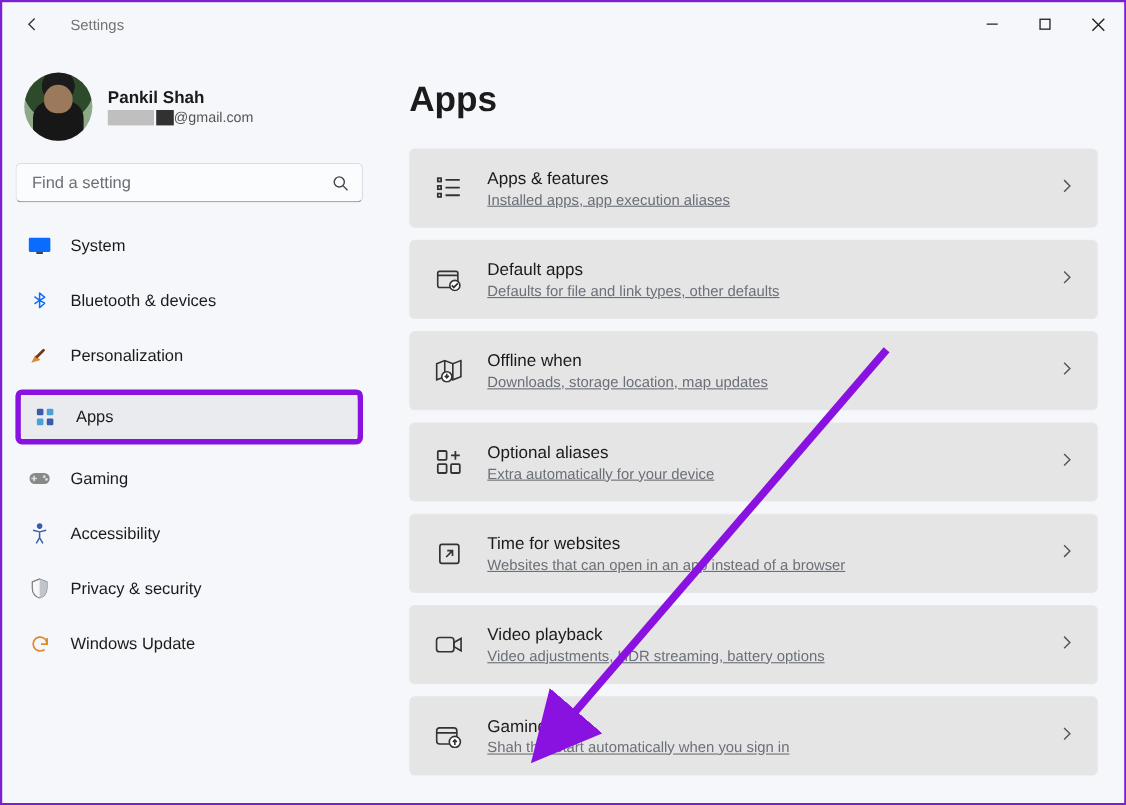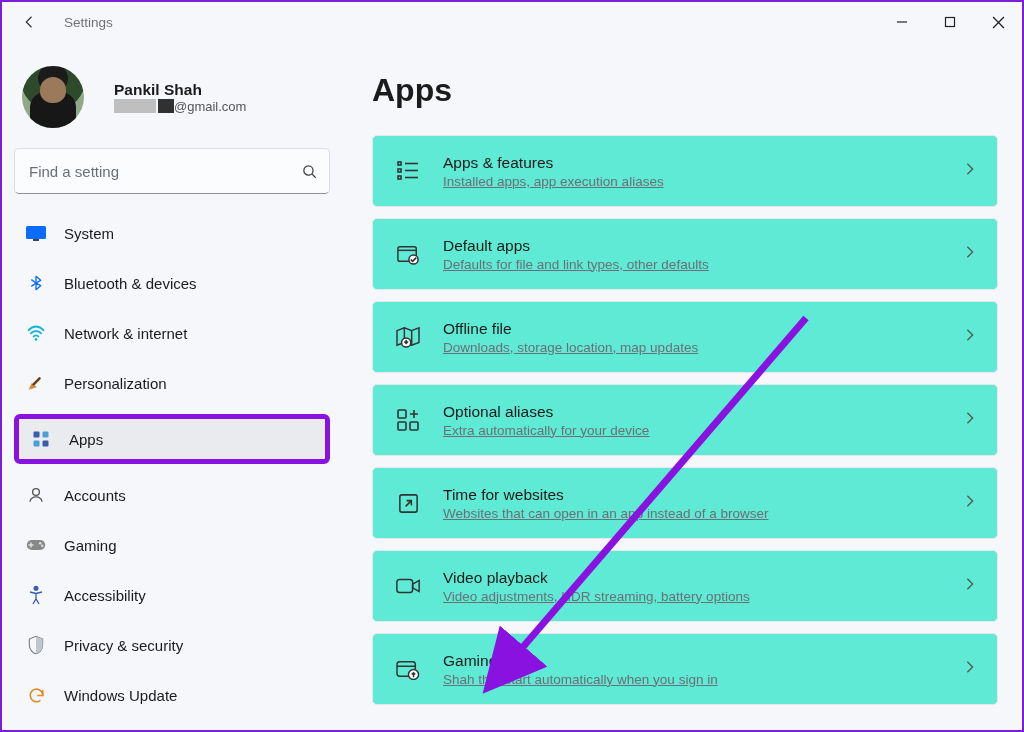--- a/index.html
+++ b/index.html
@@ -54,21 +54,21 @@
   .main {
     flex: 1;
     padding: 30px 24px 0 30px;
   }
 
   
   .user-card {
     display: flex;
     align-items: center;
     padding: 24px 8px 20px 8px;
-    gap: 30px;
+    gap: 14px;
   }
   .avatar {
     width: 62px; height: 62px; border-radius: 50%;
     background: radial-gradient(circle at 50% 20%, #1b1b1b 0 25%, #2d4a2a 26% 55%, #8fa988 56% 100%);
     position: relative;
     overflow: hidden;
     flex-shrink: 0;
   }
   .avatar::after {
     content: "";
@@ -81,32 +81,32 @@
   .avatar::before {
     content: "";
     position: absolute; left: 50%; top: 40%;
     width: 46px; height: 40px;
     background: #171717;
     border-radius: 40% 40% 0 0;
     transform: translateX(-50%);
   }
   .user-info { display: flex; flex-direction: column; }
   .user-name { font-size: 15.5px; font-weight: 600; }
-  .user-email { font-size: 13px; color: #555; display: flex; align-items: flex-start; gap: 0; }
+  .user-email { font-size: 13px; color: #555; display: flex; align-items: flex-end; gap: 0; }
   .redact { display: inline-block; height: 14px; background: #bfbfbf; }
   .redact.r1 { width: 42px; }
   .redact.r2 { width: 16px; background: #313131; margin-left: 2px; }
 
   
   .search-wrap {
     position: relative;
     margin: 0 0 18px 0;
   }
   .search-input {
-    width: 100%; height: 46px;
+    width: 100%; height: 36px;
     border: 1px solid #dadde3;
     border-bottom: 1.5px solid #8a8f99;
     border-radius: 5px;
     background: #fbfcfe;
     padding: 0 40px 0 14px;
     font-size: 15px;
     color: #333;
   }
   .search-input::placeholder { color: #6a6e76; }
   .search-icon-btn {
@@ -144,21 +144,21 @@
     margin: 2px 0;
     padding: 0;
   }
   .apps-highlight .nav-item { height: 40px; }
 
   
   .page-title { font-size: 32px; font-weight: 600; margin-bottom: 26px; }
 
   
   .card {
-    background: #5eead4;
+    background: #e5e5e5;
     border: 1px solid #e6e7ea;
     border-radius: 5px;
     height: 72px;
     display: flex;
     align-items: center;
     padding: 0 22px;
     margin-bottom: 11px;
   }
   .card-icon {
     width: 26px; height: 26px;
@@ -249,31 +249,20 @@
       <div class="nav-item">
         <span class="nav-icon">
           <svg width="16" height="20" viewBox="0 0 24 24" fill="#0a6cff">
               <path d="M12 2v20l7-6-7-4 7-4-7-6z" fill="none" stroke="#0a6cff" stroke-width="2" stroke-linejoin="round"></path>
               <path d="M5 7l7 5-7 5" fill="none" stroke="#0a6cff" stroke-width="2"></path>
             </svg>
         </span>
         <span>Bluetooth &amp; devices</span>
       </div>
 
-      <div class="nav-item">
-        <span class="nav-icon">
-          <svg width="20" height="16" viewBox="0 0 24 20" fill="none" stroke="#19b6d8" stroke-width="2.4">
-              <path d="M2 7 Q12 -3 22 7"></path>
-              <path d="M5 11 Q12 4 19 11"></path>
-              <path d="M8.5 15 Q12 11 15.5 15"></path>
-              <circle cx="12" cy="18" r="1.6" fill="#19b6d8" stroke="none"></circle>
-            </svg>
-        </span>
-        <span>Network &amp; internet</span>
-      </div>
 
       <div class="nav-item">
         <span class="nav-icon">
           <svg width="20" height="20" viewBox="0 0 24 24">
               <path d="M3 20 L7 12 L13 17 Z" fill="#d98a3a"></path>
               <rect x="11" y="3" width="3" height="13" rx="1.5" transform="rotate(45 12 10)" fill="#6a3a1a"></rect>
             </svg>
         </span>
         <span>Personalization</span>
       </div>
@@ -285,29 +274,20 @@
                 <rect x="2" y="2" width="8" height="8" rx="1.5" fill="#3a5caa"></rect>
                 <rect x="14" y="2" width="8" height="8" rx="1.5" fill="#4aa0d8"></rect>
                 <rect x="2" y="14" width="8" height="8" rx="1.5" fill="#4aa0d8"></rect>
                 <rect x="14" y="14" width="8" height="8" rx="1.5" fill="#3a5caa"></rect>
               </svg>
           </span>
           <span>Apps</span>
         </div>
       </div>
 
-      <div class="nav-item">
-        <span class="nav-icon">
-          <svg width="18" height="18" viewBox="0 0 24 24" fill="none" stroke="#555" stroke-width="1.8">
-              <circle cx="12" cy="8" r="4.5"></circle>
-              <path d="M4 21c0-4 4-6.5 8-6.5s8 2.5 8 6.5"></path>
-            </svg>
-        </span>
-        <span>Accounts</span>
-      </div>
 
 
       <div class="nav-item">
         <span class="nav-icon">
           <svg width="20" height="14" viewBox="0 0 24 16">
               <rect x="1" y="2" width="22" height="12" rx="6" fill="#888"></rect>
               <circle cx="17" cy="6" r="1.5" fill="#ddd"></circle>
               <circle cx="19.5" cy="9" r="1.5" fill="#ddd"></circle>
               <path d="M6 5v6M3 8h6" stroke="#ddd" stroke-width="1.8"></path>
             </svg>
@@ -396,21 +376,21 @@
     <div class="card">
       <span class="card-icon">
         <svg width="26" height="22" viewBox="0 0 28 24" fill="none" stroke="currentColor" stroke-width="1.6">
             <path d="M2 5l8-3 8 3 8-3v16l-8 3-8-3-8 3z"></path>
             <path d="M10 2v16M18 5v16"></path>
             <circle cx="12" cy="18" r="5" fill="#fff"></circle>
             <path d="M12 15v4m-2-2l2 2 2-2" stroke-width="1.6"></path>
           </svg>
       </span>
       <div class="card-text">
-        <div class="card-title">Offline file</div>
+        <div class="card-title">Offline when</div>
         <div class="card-sub">Downloads, storage location, map updates</div>
       </div>
       <span class="card-chevron">
         <svg width="10" height="14" viewBox="0 0 10 16" fill="none" stroke="currentColor" stroke-width="1.5">
             <path d="M2 2l6 6-6 6"></path>
           </svg>
       </span>
     </div>
 
     <div class="card">

